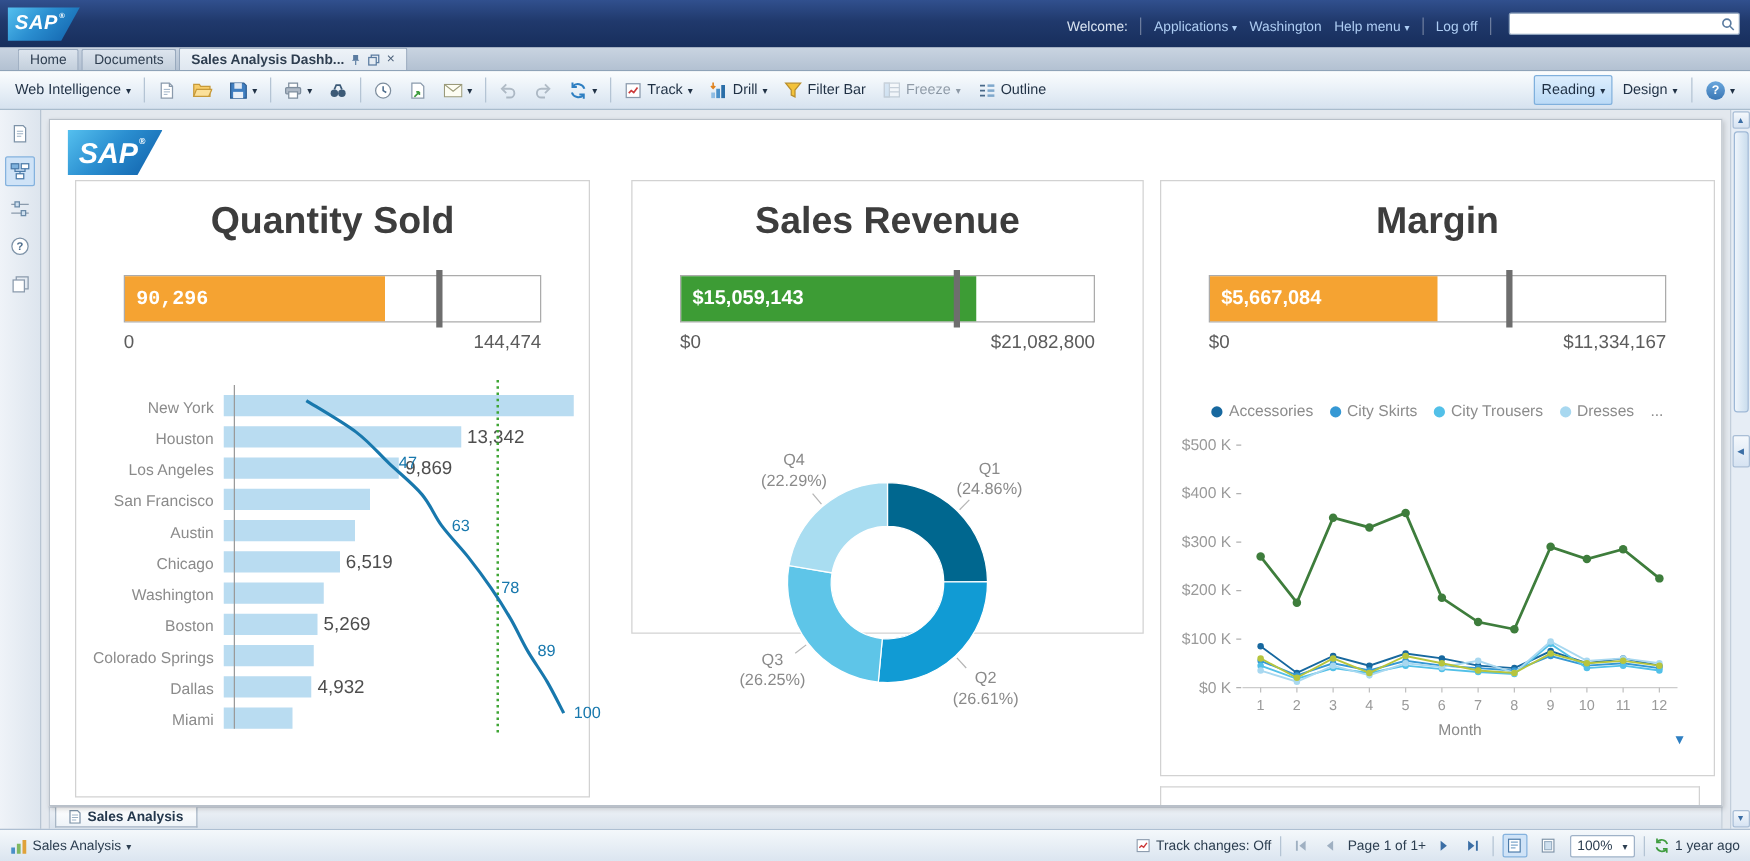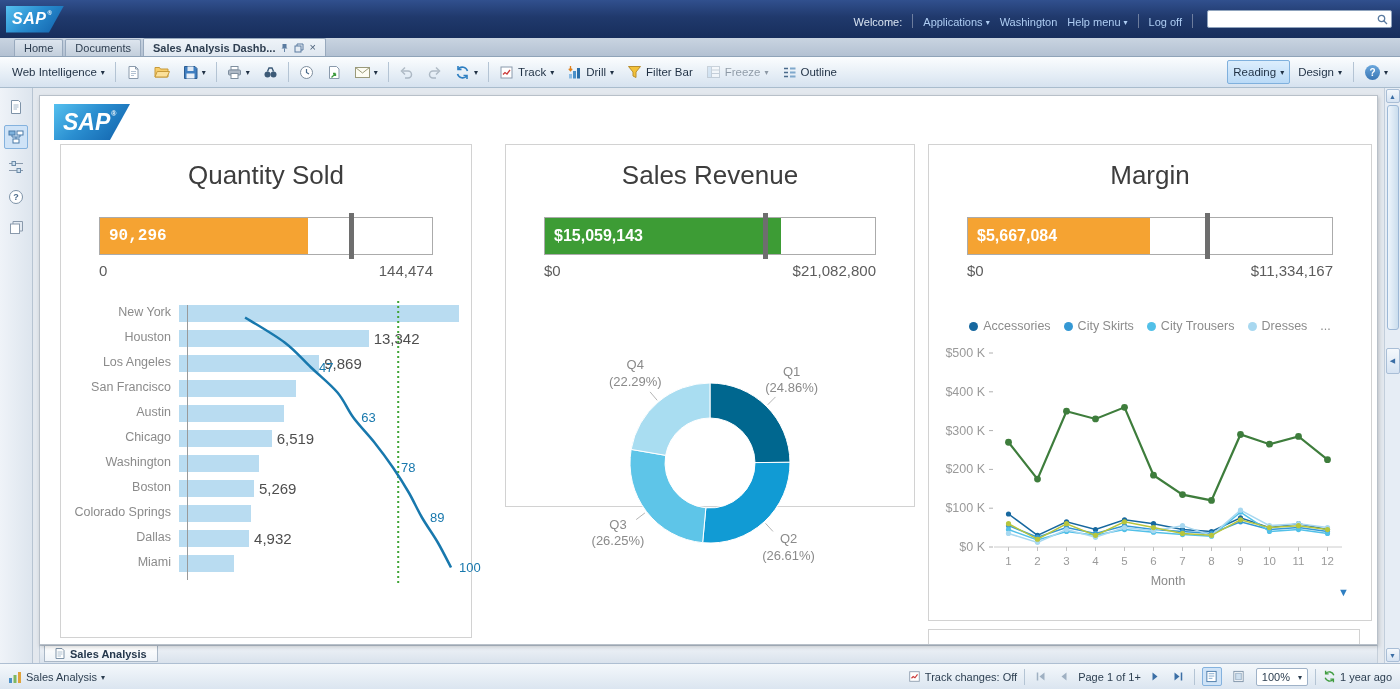--- a/index.html
+++ b/index.html
@@ -61,31 +61,31 @@
   .canvas-area{flex:1;min-width:0;display:flex;flex-direction:column;position:relative}
   .canvas{position:relative;margin:7px 6px 0 6px;height:550px;background:#fff;
     border:1px solid #b8c0c9;box-shadow:1px 2px 4px rgba(0,0,0,.18);overflow:hidden}
   .report-logo{position:absolute;left:14px;top:8px;width:76px;height:36px;display:flex;align-items:center;
     padding-left:9px;background:linear-gradient(135deg,#55c0ef 0%,#2a8ed0 45%,#0f5ea8 100%);
     clip-path:polygon(0 0,100% 0,calc(100% - 20px) 100%,0 100%);
     color:#fff;font-weight:bold;font-style:italic;font-size:23px}
   .report-logo .reg{font-size:7px;font-style:normal;position:relative;top:-9px;left:1px}
 
   .card{position:absolute;background:#fff;border:1px solid #d2d2d2}
-  .card-title{text-align:center;margin-top:15px;font-size:26px;color:#3d3d3d;font-weight:400}
+  .card-title{text-align:center;margin-top:15px;font-size:30px;color:#3d3d3d;font-weight:700}
 
   .bullet{margin:26px 38px 0;position:relative;height:38px;border:1px solid #ababab;background:#fff}
   .bullet-fill{position:absolute;left:0;top:0;bottom:0;display:flex;align-items:center;z-index:1}
   .bullet-value{color:#fff;font-weight:bold;font-size:16px;padding-left:9px;white-space:nowrap}
   .bullet-target{position:absolute;top:-5px;bottom:-5px;width:5px;background:#6e6e6e;z-index:2}
   .bullet-scale{display:flex;justify-content:space-between;margin:7px 38px 0;font-size:15px;color:#5c5c5c}
 
   .citychart{margin:26px 12px 0 6px;position:relative}
   .city-axis{position:absolute;left:120px;top:0;bottom:0;width:1px;background:#9a9a9a}
-  .bar-row{display:flex;align-items:flex-start;height:25px}
+  .bar-row{display:flex;align-items:flex-end;height:25px}
   .bar-cat{width:112px;text-align:right;padding-right:8px;font-size:12.5px;color:#8b8b8b;white-space:nowrap;flex:0 0 auto}
   .bar-area{flex:1;height:17px;display:flex;align-items:center;min-width:0}
   .bar-fill{height:17px;flex:0 0 auto}
   .bar-val{font-size:15px;color:#4e4e4e;margin-left:5px;white-space:nowrap}
   .pareto-svg{position:absolute;left:120px;top:0;right:8px;height:100%;overflow:visible;pointer-events:none}
 
   .donut-wrap{position:relative;width:340px;height:260px;margin:54px auto 0}
   .donut-wrap svg{position:absolute;left:0;top:0}
   .donut-label{position:absolute;text-align:center;font-size:13px;color:#8a8a8a;line-height:1.3;
     transform:translate(-50%,-50%);white-space:nowrap}

